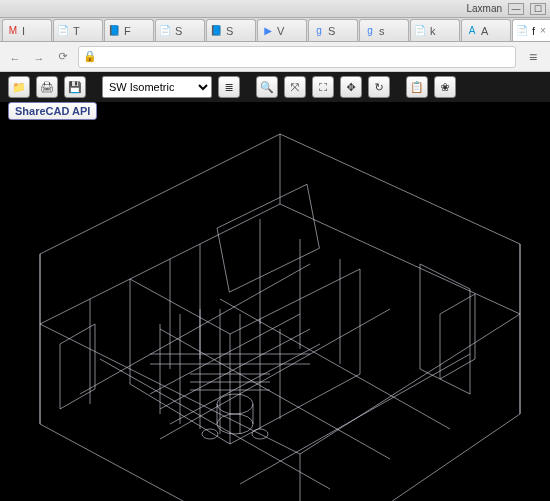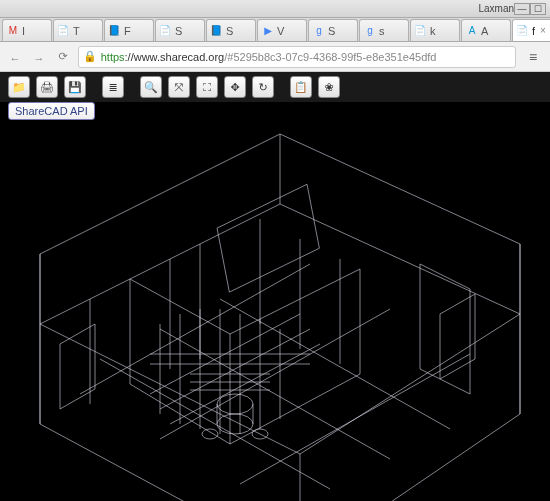--- a/index.html
+++ b/index.html
@@ -1,17 +1,17 @@
 <!DOCTYPE html>
 <html><head>
 <meta charset="utf-8">
 <style>
 *{margin:0;padding:0;box-sizing:border-box;font-family:Arial,sans-serif;font-size:11px}
 body{width:550px;height:501px;overflow:hidden;background:#fff}
-.titlebar{height:18px;background:linear-gradient(#e8e8e8,#d4d4d4);display:flex;align-items:center;padding:0 4px;justify-content:flex-end;color:#444;border-bottom:1px solid #aaa}
+.titlebar{height:18px;background:linear-gradient(#e8e8e8,#d4d4d4);display:flex;align-items:center;padding:0 4px;justify-content:flex-end;gap:6px;color:#444;border-bottom:1px solid #aaa}
 .titlebar span{font-size:10px}
 .win-btn{width:16px;height:12px;background:#ddd;border:1px solid #999;display:flex;align-items:center;justify-content:center;font-size:9px;cursor:pointer}
 .tabstrip{height:24px;background:#d9d9d9;display:flex;align-items:flex-end;padding:0 2px;gap:1px;overflow:hidden;border-bottom:1px solid #aaa}
 .tab{height:22px;min-width:50px;background:linear-gradient(#f4f4f4,#e2e2e2);border:1px solid #b0b0b0;border-bottom:none;border-radius:3px 3px 0 0;display:flex;align-items:center;padding:0 4px;gap:3px;font-size:10px;color:#555;white-space:nowrap;cursor:pointer}
 .tab.active{background:#fff;color:#222}
 .tab .fav{width:12px;height:12px;display:flex;align-items:center;justify-content:center;font-size:10px}
 .tab .close{margin-left:2px;color:#888;font-size:10px}
 .addrbar{height:30px;background:#f1f1f1;display:flex;align-items:center;padding:0 6px;gap:6px;border-bottom:1px solid #ccc}
 .nav-ico{width:18px;height:18px;display:flex;align-items:center;justify-content:center;color:#777;cursor:pointer}
 .url-box{flex:1;height:22px;border:1px solid #ccc;border-radius:3px;background:#fff;display:flex;align-items:center;padding:0 4px;gap:4px;overflow:hidden}
@@ -19,21 +19,21 @@
 .url-text{white-space:nowrap;font-size:12px}
 .url-text .h{color:#2a8a2a}
 .url-text .d{color:#333}
 .url-text .p{color:#888}
 .menu-ico{width:22px;height:22px;display:flex;align-items:center;justify-content:center;color:#666;cursor:pointer;font-size:14px}
 .toolbar{height:30px;background:#1a1a1a;display:flex;align-items:center;padding:0 8px;gap:6px}
 .tbtn{width:22px;height:22px;background:linear-gradient(#fefefe,#e3e3e3);border:1px solid #888;border-radius:3px;display:flex;align-items:center;justify-content:center;cursor:pointer;font-size:12px;color:#333}
 .tsel{height:22px;background:#fff;border:1px solid #888;border-radius:2px;font-size:11px;padding:0 2px;cursor:pointer}
 .tgap{width:4px}
 .api-row{height:22px;background:#000;display:flex;align-items:flex-start;padding-left:8px;gap:4px}
-.api-btn{background:linear-gradient(#fff,#eee);border:1px solid #7a7ab8;border-radius:3px;padding:2px 6px;color:#334488;font-weight:normal;font-size:11px;cursor:pointer}
+.api-btn{background:linear-gradient(#fff,#eee);border:1px solid #7a7ab8;border-radius:3px;padding:2px 6px;color:#334488;font-weight:bold;font-size:11px;cursor:pointer}
 .viewer{position:relative;width:550px;height:377px;background:#000}
 .link-row{position:absolute;top:2px;left:8px;display:flex;gap:6px}
 .wire{position:absolute;inset:0}
 .wire line,.wire path,.wire ellipse,.wire rect{stroke:#d8d8e8;stroke-width:0.6;fill:none;vector-effect:non-scaling-stroke}
 </style>
 </head>
 <body>
 
 <div class="titlebar">
   <span>Laxman</span>
@@ -88,38 +88,36 @@
       <span class="close">×</span>
     </div>
   </div>
 
 <div class="addrbar">
   <div class="nav-ico">←</div>
   <div class="nav-ico">→</div>
   <div class="nav-ico">⟳</div>
   <div class="url-box">
     <span class="lock">🔒</span>
-    <span class="url-text">
-      <span class="h">https</span><span class="d">://www.sharecad.org</span><span class="p">/#5295b8c3-07c9-4368-99f5-e8e351e45dfd</span>
-    </span>
   </div>
   <div class="menu-ico">≡</div>
 </div>
 
 <div class="toolbar">
   <div class="tbtn">
       <span>📁</span>
     </div>
   <div class="tbtn">
       <span>🖨</span>
     </div>
   <div class="tbtn">
       <span>💾</span>
     </div>
   <div class="tgap"></div>
+  <select class="tsel" style="width:110px" id="viewsel"><option>SW Isometric</option></select>
   <div class="tbtn">
       <span>≣</span>
     </div>
   <div class="tgap"></div>
   <div class="tbtn">
       <span>🔍</span>
     </div>
   <div class="tbtn">
       <span>⤧</span>
     </div>

